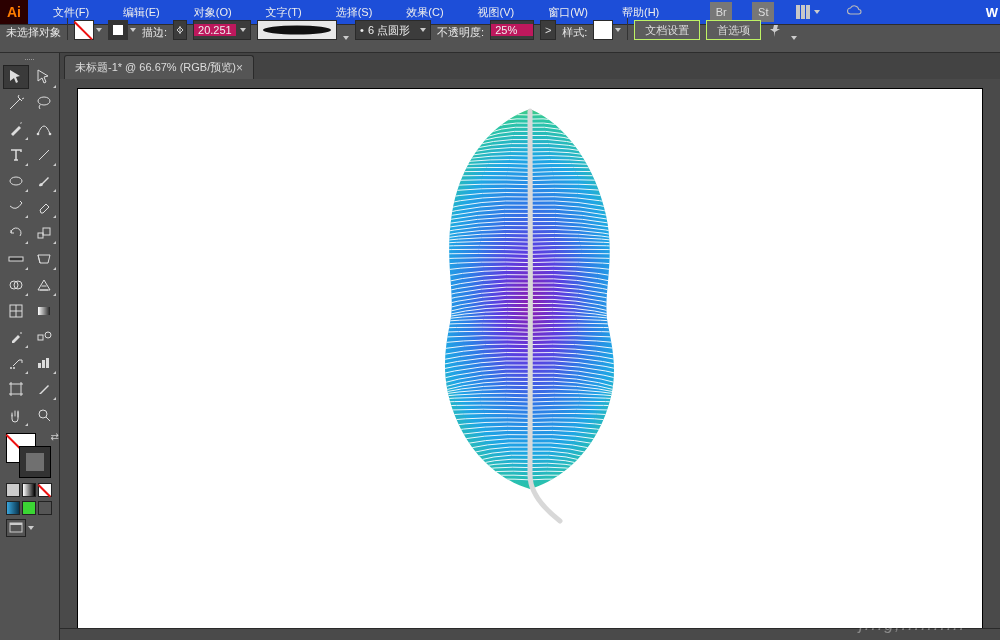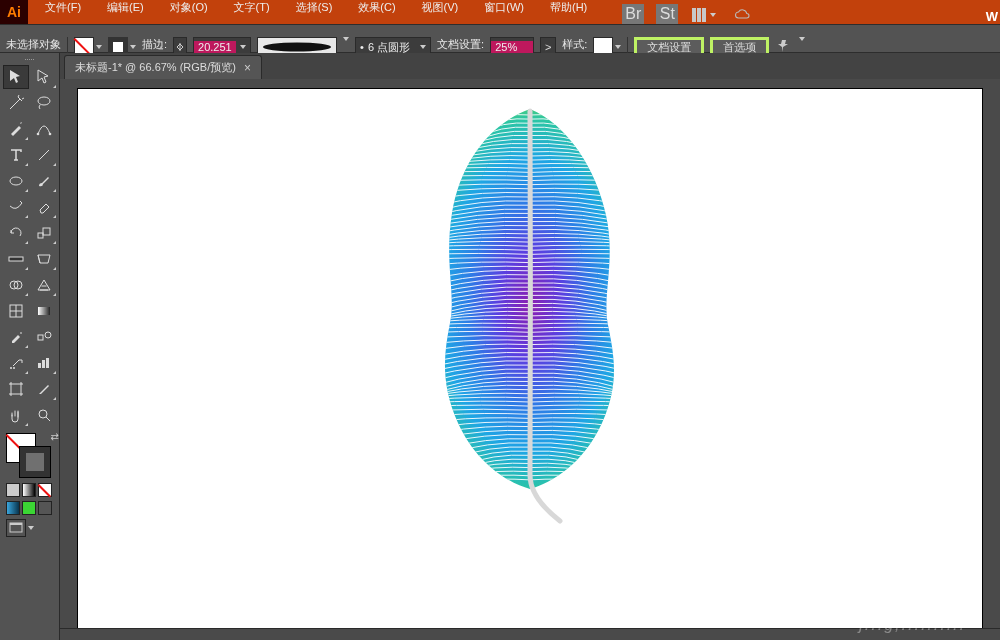--- a/index.html
+++ b/index.html
@@ -1,43 +1,43 @@
 <!DOCTYPE html>
 <html><head>
 <meta charset="utf-8">
 <style>
 *{margin:0;padding:0;box-sizing:border-box;font-family:"Microsoft YaHei",Arial,sans-serif;font-size:11px;color:#ddd;user-select:none}
 body{background:#4a4a4a;width:1000px;height:640px;overflow:hidden;display:flex;flex-direction:column}
 
-.menubar{height:24px;background:#c2410c;display:flex;align-items:flex-end;padding:0 0 0 0;gap:8px}
+.menubar{height:24px;background:#1d4ed8;display:flex;align-items:center;padding:0 0 0 0;gap:16px}
 .ai-logo{width:28px;height:24px;background:#2b0000;color:#ff7c00;font-weight:bold;font-size:14px;display:flex;align-items:center;justify-content:center}
 .menu-item{padding:0 9px;height:34px;display:flex;align-items:center;color:#eee;cursor:pointer}
 .menubar .spacer{flex:1}
-.menubar .icon-btn{width:22px;height:20px;background:#777;margin:0 2px;display:flex;align-items:center;justify-content:center;font-size:16px;color:#ddd}
+.menubar .icon-btn{width:22px;height:20px;background:#777;margin:0 2px;display:flex;align-items:center;justify-content:center;font-size:11px;color:#ddd}
 .menubar .layout-icon{width:30px;height:18px;display:flex;align-items:center;gap:2px;margin:0 4px}
 .menubar .layout-icon .bars{display:flex;gap:1px}
 .menubar .layout-icon .bar{width:4px;height:14px;background:#c8c8c8}
 .menubar .tri-down{width:0;height:0;border-left:3px solid transparent;border-right:3px solid transparent;border-top:4px solid #ccc;margin-left:2px}
 .menubar .cloud-icon svg{width:18px;height:14px}
 .menubar .w-lbl{color:#fff;font-weight:bold;font-size:13px;margin-left:6px;margin-right:2px}
 
-.ctrlbar{height:29px;background:#535353;border-top:1px solid #2d2d2d;border-bottom:1px solid #2d2d2d;display:flex;align-items:flex-start;padding:12px 6px;gap:6px}
+.ctrlbar{height:29px;background:#535353;border-top:1px solid #2d2d2d;border-bottom:1px solid #2d2d2d;display:flex;align-items:flex-end;padding:12px 6px;gap:6px}
 .ctrl-label{color:#e8e8e8;white-space:nowrap}
 .swatch{width:20px;height:20px;border:1px solid #2a2a2a;display:inline-block;position:relative}
 .swatch-white{background:#fff}
 .swatch-diag::after{content:"";position:absolute;left:0;top:0;width:140%;height:2px;background:#e11;transform:rotate(45deg);transform-origin:top left}
 .swatch-pair{display:flex;align-items:center}
 .swatch-pair .tri-down{margin-left:2px}
 .drop{display:flex;align-items:center;border:1px solid #2a2a2a;background:#3c3c3c;height:20px}
 .drop input{background:#be185d;border:none;color:#eee;width:42px;padding:0 4px;font-size:11px;outline:none}
 .drop .tri-down{margin:0 4px}
 .lr-arrow{width:14px;height:20px;display:flex;align-items:center;justify-content:center;background:#3c3c3c;border:1px solid #2a2a2a;cursor:pointer}
 .brush-preview{width:80px;height:20px;background:#e8e8e8;border:1px solid #2a2a2a;display:flex;align-items:center;justify-content:center}
 .brush-preview svg{width:70px;height:14px}
-.ctrl-btn{padding:2px 10px;height:20px;border:3px solid #bef264;background:#5c5c5c;display:flex;align-items:center;cursor:pointer}
+.ctrl-btn{padding:2px 10px;height:20px;border:1px solid #bef264;background:#5c5c5c;display:flex;align-items:center;cursor:pointer}
 .sep{width:1px;height:22px;background:#333}
 .pin-icon{width:18px;height:18px;display:flex;align-items:center;justify-content:center}
 .tri-down{width:0;height:0;border-left:3px solid transparent;border-right:3px solid transparent;border-top:4px solid #ccc}
 .opacity-arrow{width:16px;height:20px;border:1px solid #2a2a2a;background:#3c3c3c;display:flex;align-items:center;justify-content:center;cursor:pointer}
 
 .workspace{flex:1;display:flex;position:relative;background:#4a4a4a}
 
 .toolpanel{width:60px;background:#535353;border-right:1px solid #2a2a2a;padding-top:2px}
 .tp-grip{height:8px;display:flex;align-items:center;justify-content:center;gap:1px}
 .tp-grip .d{width:1px;height:1px;background:#999}
@@ -57,21 +57,21 @@
 .mini-row .mini.diag{position:relative;background:#fff}
 .mini-row .mini.diag::after{content:"";position:absolute;left:0;top:0;width:140%;height:2px;background:#e11;transform:rotate(45deg);transform-origin:top left}
 .mini-row .mini.grad{background:linear-gradient(90deg,#fff,#000)}
 .mini-row .mini.grad2{background:linear-gradient(90deg,#3aa6dd,#08344d)}
 .mini-row .mini.grn{background:#3bd634}
 .modes{display:flex;gap:2px;padding:2px 6px}
 .modes .mm{width:20px;height:18px;border:1px solid #222;display:flex;align-items:center;justify-content:center;color:#555}
 
 .docarea{flex:1;display:flex;flex-direction:column}
 .doctabs{height:26px;background:#434343;display:flex;align-items:flex-end;padding-left:4px}
-.doctab{background:#555;padding:4px 10px;border:1px solid #2a2a2a;border-bottom:none;display:flex;align-items:center;gap:8px;border-radius:3px 3px 0 0}
+.doctab{background:#555;padding:4px 10px;border:1px solid #2a2a2a;border-bottom:none;display:flex;align-items:center;border-radius:3px 3px 0 0}
 .doctab .close{color:#ccc;font-size:12px;cursor:pointer}
 .canvas-wrap{flex:1;background:#4a4a4a;padding:10px 18px 0 18px;overflow:hidden;display:flex;justify-content:center}
 .artboard{background:#fff;width:100%;height:100%;box-shadow:0 0 0 1px #000;position:relative;display:flex;align-items:flex-start;justify-content:center}
 .feather{position:relative;width:260px;height:430px;margin-top:14px}
 .scrollbar-h{height:12px;background:#4a4a4a;border-top:1px solid #2a2a2a}
 
 .wm{position:absolute;right:34px;bottom:6px;color:#fff;opacity:.35;font-size:16px;font-style:italic;letter-spacing:2px}
 </style>
 </head>
 <body>
@@ -132,21 +132,21 @@
     <svg viewBox="0 0 70 14">
         <ellipse cx="35" cy="7" rx="34" ry="4.6" fill="#111"></ellipse>
       </svg>
   </div>
   <div class="tri-down"></div>
   <div class="drop" style="background:#3c3c3c">
     <span style="padding:0 4px;color:#eee">•</span>
     <span style="padding-right:6px;color:#eee">6 点圆形</span>
     <div class="tri-down"></div>
   </div>
-  <span class="ctrl-label">文档设置:</span>
+  <span class="ctrl-label">不透明度:</span>
   <div class="drop">
     <input value="25%" style="">
   </div>
   <div class="opacity-arrow">&gt;</div>
   <span class="ctrl-label">样式:</span>
   <div class="swatch-pair">
     <span class="swatch swatch-white"></span>
       <div class="tri-down"></div>
   </div>
   <div class="sep"></div>

